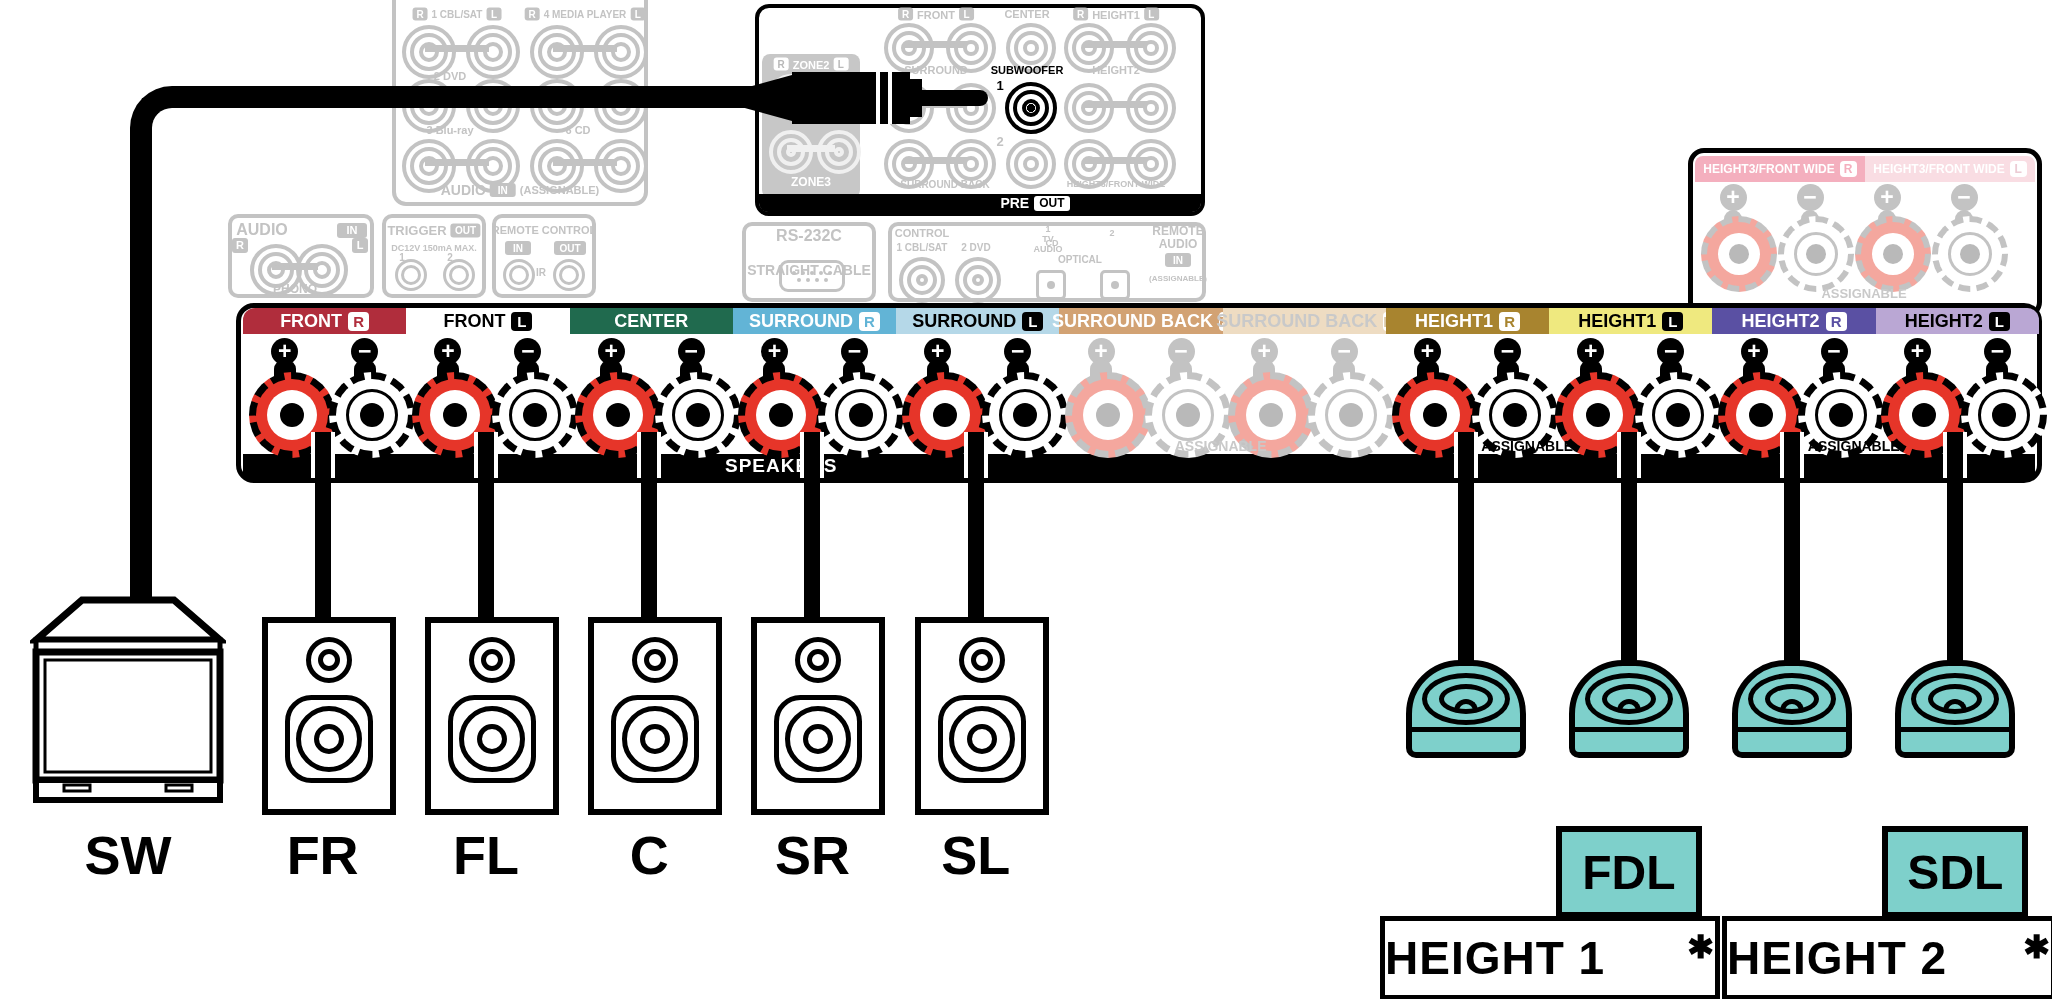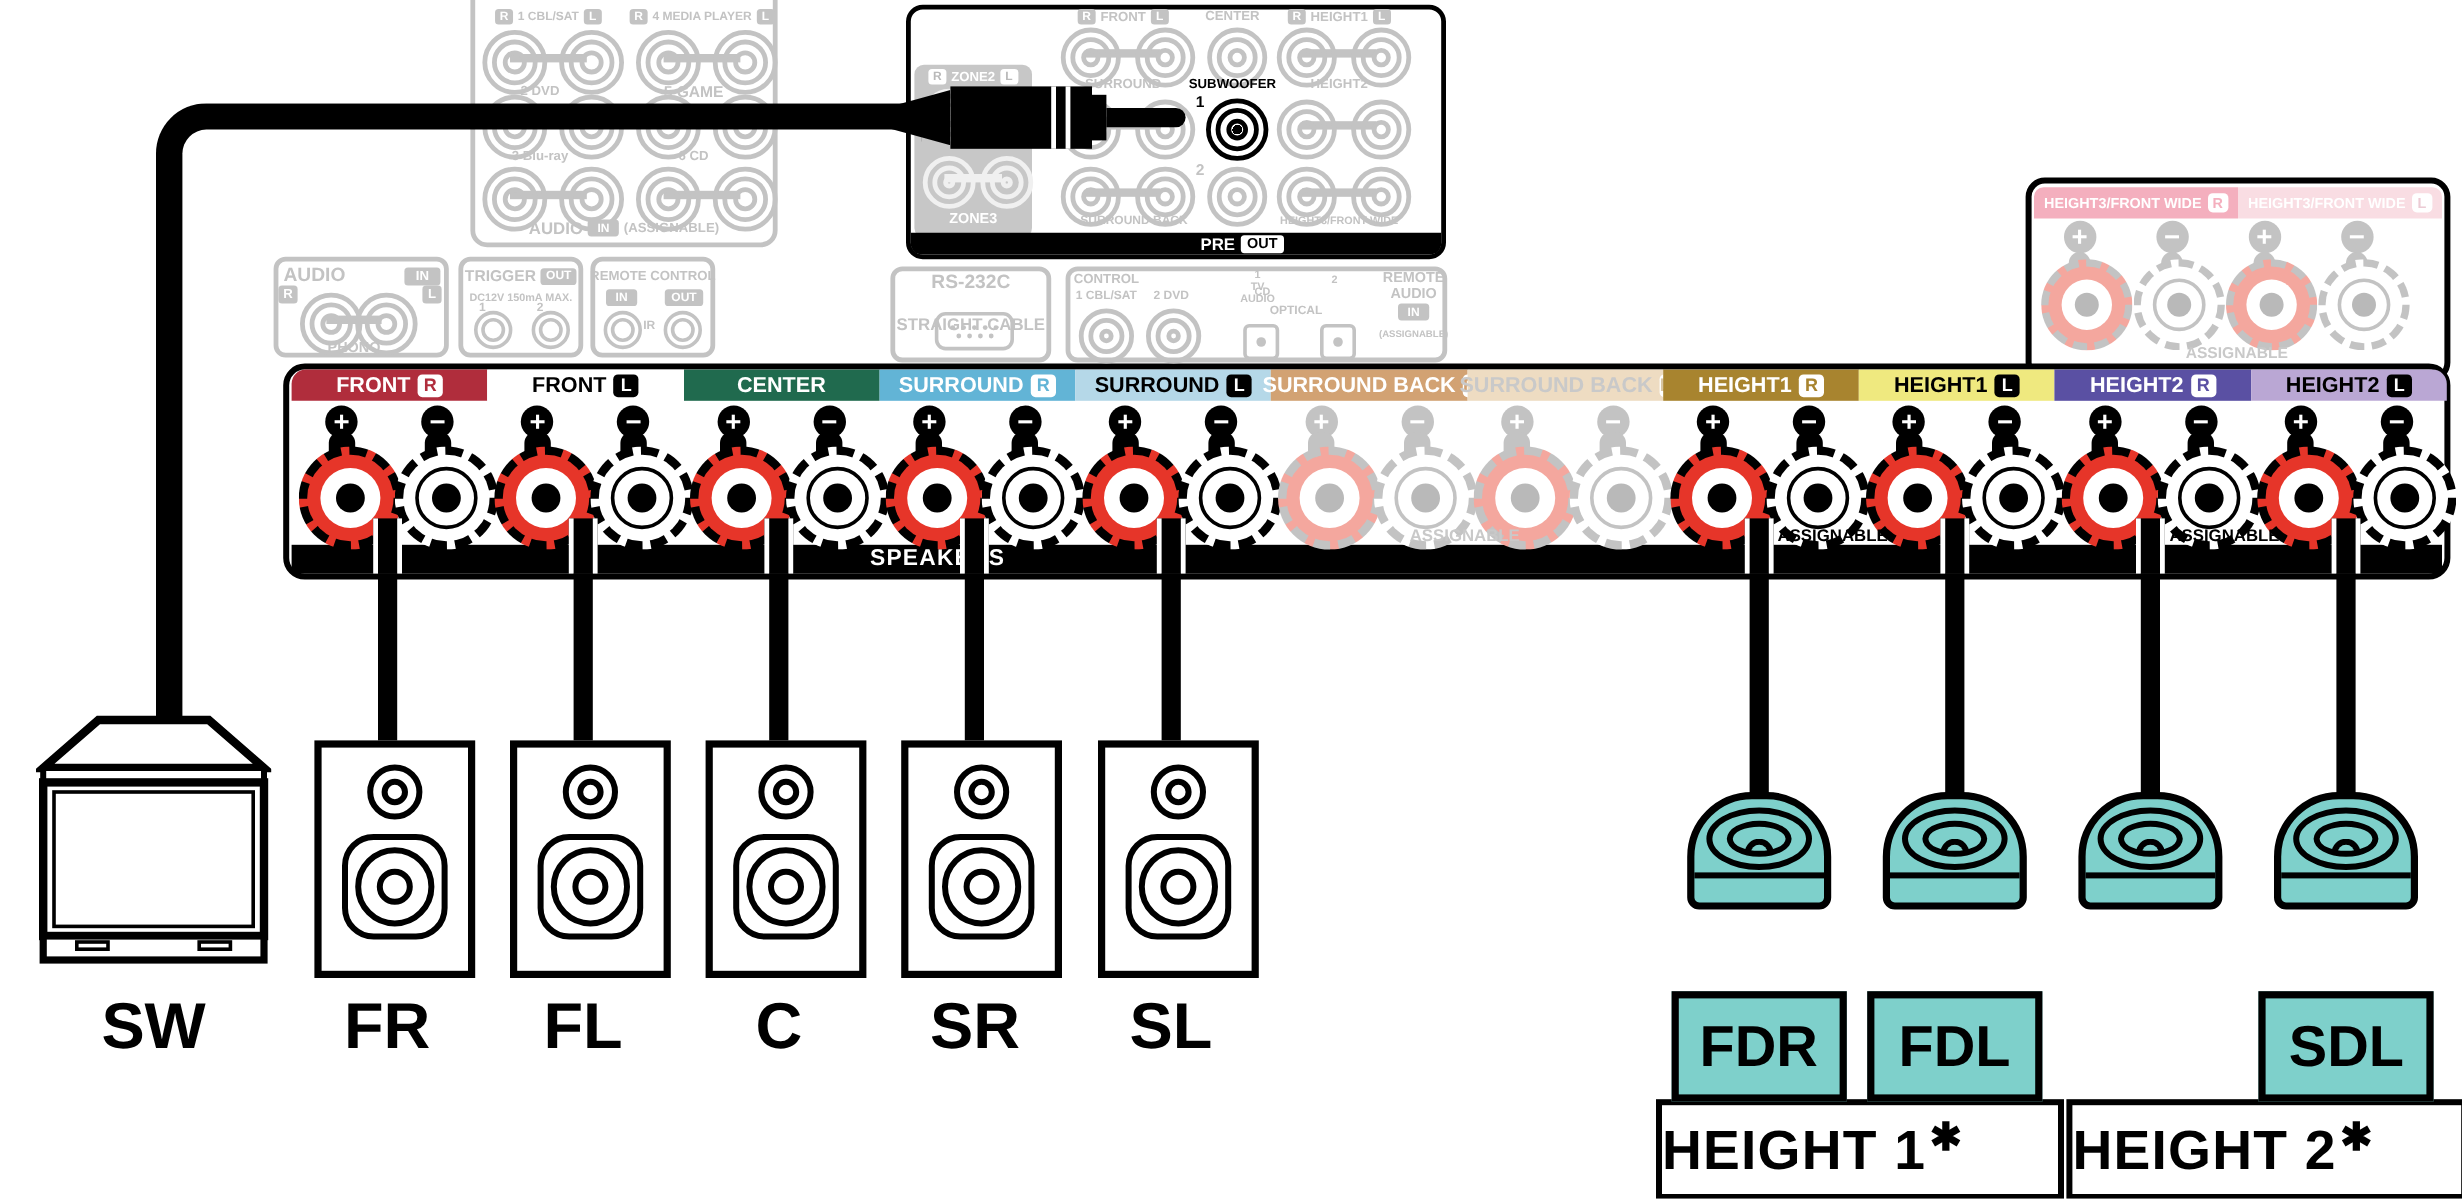--- a/index.html
+++ b/index.html
@@ -68,21 +68,21 @@
   .cband { position:absolute; left:0; right:0; bottom:20px; height:5px; background:#000; }
   .co1 { position:absolute; left:50%; top:7px; transform:translateX(-50%); width:88px; height:52px;
          border:5px solid #000; border-radius:50%; box-sizing:border-box; }
   .co2 { position:absolute; left:50%; top:18px; transform:translateX(-50%); width:54px; height:30px;
          border:5px solid #000; border-radius:50%; box-sizing:border-box; }
   .cdome { position:absolute; left:50%; top:33px; transform:translateX(-50%); width:24px; height:13px;
            border:5px solid #000; border-bottom:none; border-radius:12px 12px 0 0; box-sizing:border-box; }
   .tealbox { position:absolute; transform:translateX(-50%); width:134px; height:80px; border:6px solid #000;
              display:flex; align-items:center; justify-content:center; font-size:48px; font-weight:700; }
   .groupbox { position:absolute; height:74px; background:#fff; border:5px solid #000; display:flex;
-              align-items:center; justify-content:flex-start; font-size:46px; font-weight:700; letter-spacing:1px; }
+              align-items:center; justify-content:space-between; font-size:46px; font-weight:700; letter-spacing:1px; }
   .ast { font-size:32px; position:relative; top:-11px; margin-left:3px; }
   .flabel { position:absolute; transform:translateX(-50%); font-size:54px; font-weight:700; color:#000; }
   .outb { background:#fff; color:#000; font-weight:700; font-size:12px; line-height:15px; padding:0 5px; border-radius:3px; }
   .swpath { position:absolute; left:130px; top:86px; width:616px; height:520px; border-left:22px solid #000;
             border-top:22px solid #000; border-top-left-radius:42px; }
 </style>
 </head>
 <body>
 
 <div class="stage" id="stage">
@@ -319,21 +319,20 @@
     <div class="flabel" style="left: 485.909px; top: 824px; z-index: 5;">FL</div>
     <div class="flabel" style="left: 649.182px; top: 824px; z-index: 5;">C</div>
     <div class="flabel" style="left: 812.455px; top: 824px; z-index: 5;">SR</div>
     <div class="flabel" style="left: 975.727px; top: 824px; z-index: 5;">SL</div>
     <div class="ceil" style="left: 1405.55px; top: 660px; z-index: 5; background: rgb(126, 208, 203);">
       <div class="cband"></div>
       <div class="co1"></div>
       <div class="co2"></div>
       <div class="cdome"></div>
     </div>
-    <div class="tealbox" style="left: 1465.55px; top: 826px; z-index: 5; background: rgb(126, 208, 203);">FDR</div>
     <div class="ceil" style="left: 1568.82px; top: 660px; z-index: 5; background: rgb(126, 208, 203);">
       <div class="cband"></div>
       <div class="co1"></div>
       <div class="co2"></div>
       <div class="cdome"></div>
     </div>
     <div class="tealbox" style="left: 1628.82px; top: 826px; z-index: 5; background: rgb(126, 208, 203);">FDL</div>
     <div class="ceil" style="left: 1732.09px; top: 660px; z-index: 5; background: rgb(126, 208, 203);">
       <div class="cband"></div>
       <div class="co1"></div>
@@ -411,21 +410,21 @@
     <div class="link" style="left: 272px; top: 263px; width: 46px; z-index: 2; color: rgb(195, 195, 195);"></div>
     <div class="rca" style="left: 250px; top: 244px; width: 44px; height: 44px; z-index: 2;"></div>
     <div class="rca" style="left: 296px; top: 244px; width: 44px; height: 44px; z-index: 2;"></div>
     <div class="rca" style="left: 899px; top: 257px; width: 38px; height: 38px; z-index: 2;"></div>
     <div class="rca" style="left: 955px; top: 257px; width: 38px; height: 38px; z-index: 2;"></div>
     <div class="js" style="left: 395px; top: 259px; width: 26px; height: 26px; z-index: 2;"></div>
     <div class="js" style="left: 443px; top: 259px; width: 26px; height: 26px; z-index: 2;"></div>
     <div class="js" style="left: 503px; top: 259px; width: 26px; height: 26px; z-index: 2;"></div>
     <div class="js" style="left: 553px; top: 259px; width: 26px; height: 26px; z-index: 2;"></div>
     <div class="txt" style="left: 450px; top: 76px; font-size: 11px; color: rgb(195, 195, 195); z-index: 3;">2 DVD</div>
-    <div class="txt" style="left: 578px; top: 76px; font-size: 13px; color: rgb(195, 195, 195); z-index: 3;">5 GAME</div>
+    <div class="txt" style="left: 578px; top: 92px; font-size: 13px; color: rgb(195, 195, 195); z-index: 3;">5 GAME</div>
     <div class="txt" style="left: 450px; top: 130px; font-size: 11px; color: rgb(195, 195, 195); z-index: 3;">3 Blu-ray</div>
     <div class="txt" style="left: 578px; top: 130px; font-size: 11px; color: rgb(195, 195, 195); z-index: 3;">6 CD</div>
     <div class="txt" style="left: 936px; top: 70px; font-size: 11px; color: rgb(195, 195, 195); z-index: 3;">SURROUND</div>
     <div class="txt" style="left: 1027px; top: 70px; font-size: 11px; color: rgb(0, 0, 0); z-index: 3;">SUBWOOFER</div>
     <div class="txt" style="left: 1116px; top: 70px; font-size: 11px; color: rgb(195, 195, 195); z-index: 3;">HEIGHT2</div>
     <div class="txt" style="left: 1000px; top: 85px; font-size: 13px; color: rgb(0, 0, 0); z-index: 3;">1</div>
     <div class="txt" style="left: 1000px; top: 141px; font-size: 13px; color: rgb(195, 195, 195); z-index: 3;">2</div>
     <div class="txt" style="left: 945px; top: 184px; font-size: 10px; color: rgb(195, 195, 195); z-index: 3;">SURROUND BACK</div>
     <div class="txt" style="left: 1116px; top: 184px; font-size: 9px; color: rgb(195, 195, 195); z-index: 3;">HEIGHT3/FRONT WIDE</div>
     <div class="txt" style="left: 811px; top: 182px; font-size: 12px; color: rgb(255, 255, 255); z-index: 3;">ZONE3</div>

